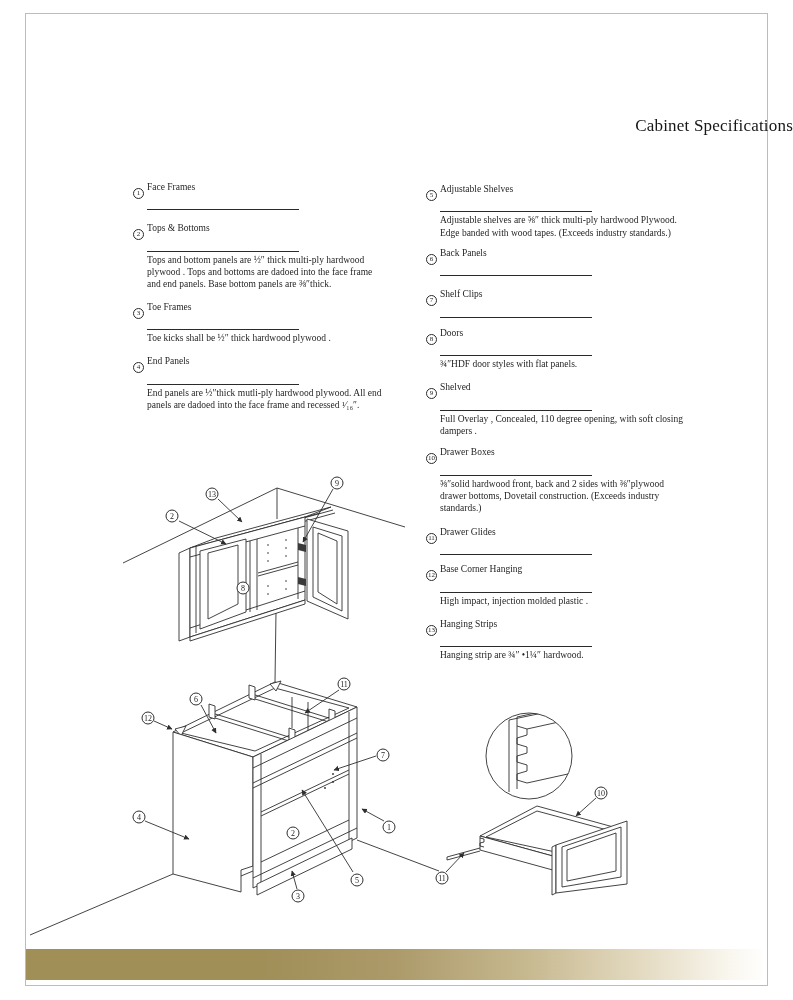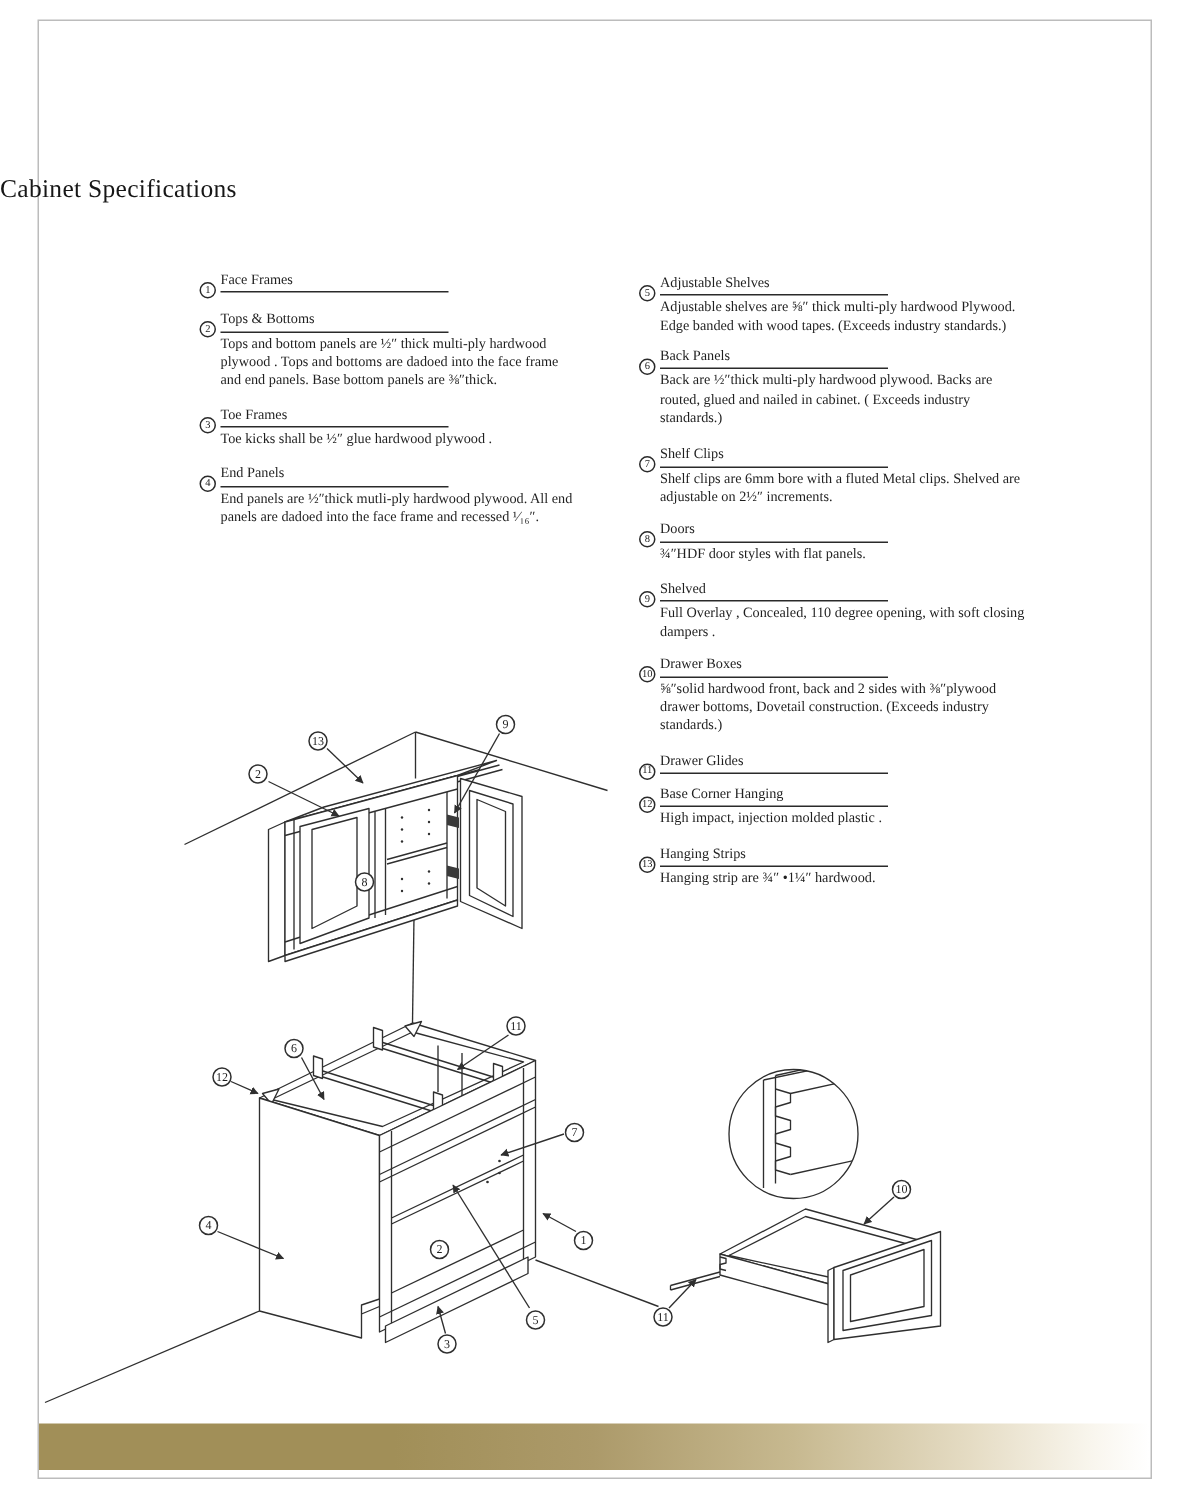--- a/index.html
+++ b/index.html
@@ -1,26 +1,26 @@
 <!DOCTYPE html>
 <html><head>
 <meta charset="utf-8">
 <style>
   html,body{margin:0;padding:0;background:#fff;}
   .page{position:relative;width:793px;height:1000px;background:#ffffff;
         font-family:"Liberation Serif", serif;color:#1f1f1f;overflow:hidden;}
   .border-frame{position:absolute;left:25px;top:13px;width:741px;height:971px;
         border:1px solid #bcbcbc;}
-  .title{position:absolute;top:116px;left:0;width:100%;text-align:left;
+  .title{position:absolute;top:116px;left:0;width:100%;text-align:right;
         font-size:17px;color:#161616;letter-spacing:.2px;}
   .col{position:absolute;font-size:9.5px;line-height:1.3;}
   .col-left{left:147px;top:181px;width:238px;}
   .col-right{left:440px;top:183px;width:250px;}
   .spec-item{position:relative;}
-  .spec-head{border-bottom:1px solid #2a2a2a;width:152px;padding-bottom:1px;margin-bottom:2px;}
+  .spec-head{border-bottom:1px solid #2a2a2a;width:152px;padding-bottom:16px;margin-bottom:2px;}
   .spec-num{position:absolute;left:-14px;top:7px;width:11px;height:11px;box-sizing:border-box;
         border:1px solid #2a2a2a;border-radius:50%;background:#fff;font-size:7px;
         display:flex;align-items:center;justify-content:center;}
   .gold-bar{position:absolute;left:26px;top:949px;width:740px;height:31px;
         background:linear-gradient(to right,#a18f58 0%,#a18f58 32%,#ac9a6a 50%,
                    #c7b990 68%,#e5dcc4 84%,#f9f6ee 95%,#ffffff 100%);}
   .art{position:absolute;left:0;top:0;}
   .callout{position:absolute;width:13px;height:13px;box-sizing:border-box;border:1px solid #2f2f2f;
         border-radius:50%;background:#fff;font-size:8px;display:flex;align-items:center;
         justify-content:center;transform:translate(-50%,-50%);z-index:5;}
@@ -183,44 +183,42 @@
       <div class="spec-head">Face Frames</div>
     </div>
     <div class="spec-item" style="margin-bottom:10px">
       <div class="spec-num">2</div>
       <div class="spec-head">Tops &amp; Bottoms</div>
       <div class="spec-body">Tops and bottom panels are  ½″ thick multi-ply  hardwood plywood . Tops and bottoms are dadoed into the face frame and end panels. Base bottom panels are  ⅜″thick.</div>
     </div>
     <div class="spec-item" style="margin-bottom:11px">
       <div class="spec-num">3</div>
       <div class="spec-head">Toe Frames</div>
-      <div class="spec-body">Toe kicks shall be ½″ glue  hardwood plywood .</div>
+      <div class="spec-body">Toe kicks shall be ½″ thick  hardwood plywood .</div>
     </div>
     <div class="spec-item">
       <div class="spec-num">4</div>
       <div class="spec-head">End Panels</div>
       <div class="spec-body">End panels are ½″thick mutli-ply hardwood plywood.  All end panels are dadoed into the face frame and recessed ¹⁄₁₆″.</div>
     </div>
   </div>
 
   <div class="col col-right">
     <div class="spec-item" style="margin-bottom:8px">
       <div class="spec-num">5</div>
       <div class="spec-head">Adjustable Shelves</div>
       <div class="spec-body">Adjustable shelves are ⅝″ thick multi-ply hardwood Plywood. Edge banded with wood tapes. (Exceeds industry standards.)</div>
     </div>
     <div class="spec-item" style="margin-bottom:12px">
       <div class="spec-num">6</div>
       <div class="spec-head">Back Panels</div>
-      <div class="spec-body">Back are ½″thick multi-ply hardwood plywood. Backs are routed, glued and nailed in cabinet. ( Exceeds industry standards.)</div>
     </div>
     <div class="spec-item" style="margin-bottom:9px">
       <div class="spec-num">7</div>
       <div class="spec-head">Shelf Clips</div>
-      <div class="spec-body">Shelf clips are 6mm bore with a fluted Metal clips.  Shelved are adjustable on 2½″ increments.</div>
     </div>
     <div class="spec-item" style="margin-bottom:11px">
       <div class="spec-num">8</div>
       <div class="spec-head">Doors</div>
       <div class="spec-body">¾″HDF door styles with flat panels.</div>
     </div>
     <div class="spec-item" style="margin-bottom:9px">
       <div class="spec-num">9</div>
       <div class="spec-head">Shelved</div>
       <div class="spec-body">Full Overlay , Concealed, 110 degree opening, with soft closing dampers .</div>

